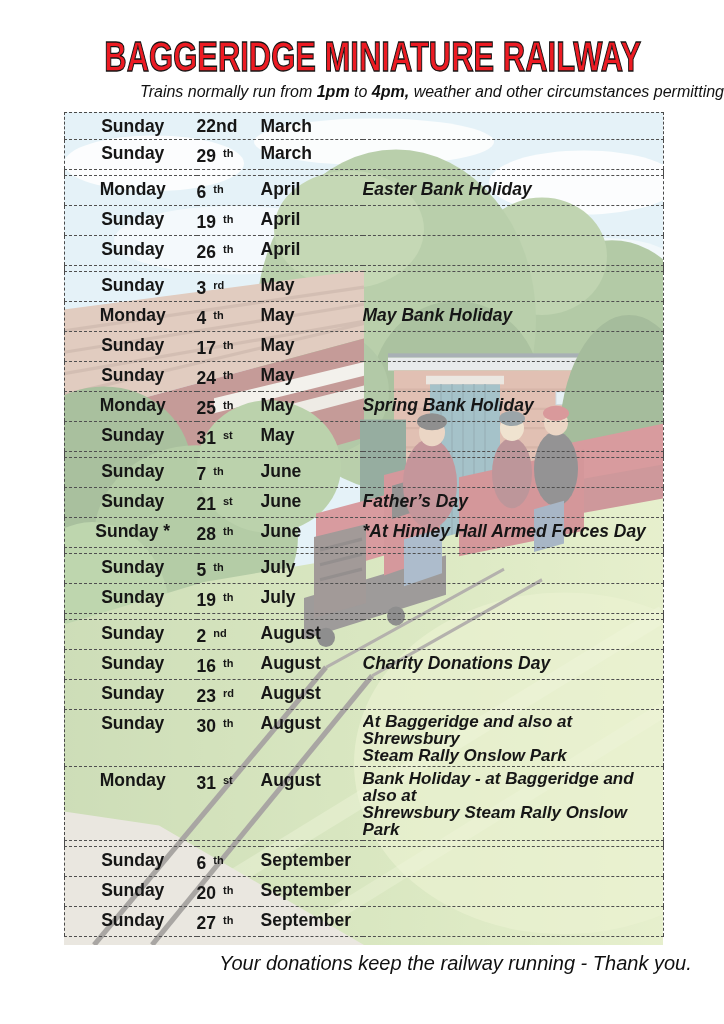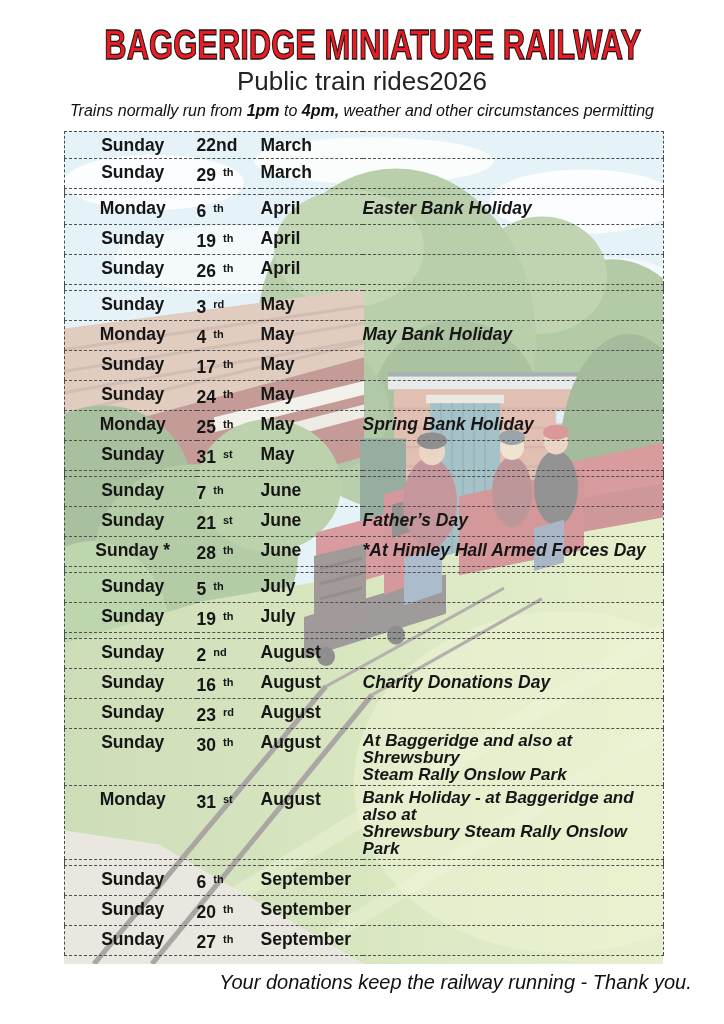--- a/index.html
+++ b/index.html
@@ -4,21 +4,21 @@
 <style>
   html,body{margin:0;padding:0;}
   body{
     width:724px;height:1024px;background:#ffffff;overflow:hidden;
     font-family:"Liberation Sans", sans-serif;color:#1b1b1b;
     -webkit-font-smoothing:antialiased;
   }
   .page{width:724px;height:1024px;position:relative;}
 
   
-  .header{text-align:center;padding-top:23px;}
+  .header{text-align:right;padding-top:35px;}
   .title{
     margin:0;display:inline-block;white-space:nowrap;
     font-size:43px;font-weight:bold;letter-spacing:0px;line-height:1.0;
     color:#ec1b23;-webkit-text-stroke:1.3px #141414;
     transform:scale(0.72,1);transform-origin:50% 50%;
   }
   .subtitle{font-size:26px;margin-top:1px;color:#242424;line-height:1.15;}
   .tagline{font-style:italic;font-size:16px;margin:5px 0 0;color:#111;}
   .tagline b{font-weight:bold;}
 
@@ -45,21 +45,20 @@
   .footer{width:599px;margin-left:64px;padding-left:92px;text-align:center;}
   .donate{font-style:italic;font-size:20px;margin:7px 0 2px;color:#101010;}
 </style>
 </head>
 <body>
 
 <div class="page">
 
   <header class="header">
     <h1 class="title" style="color: rgb(236, 27, 35);">BAGGERIDGE MINIATURE RAILWAY</h1>
-    <div class="subtitle">Public train rides2026</div>
     <p class="tagline"><span>Trains normally run from </span><b>1pm</b><span> to </span><b>4pm,</b><span> weather and other circumstances permitting</span></p>
   </header>
 
   <div class="table-wrap">
 
     <svg class="photo" viewBox="0 0 599 780" preserveAspectRatio="none" xmlns="http://www.w3.org/2000/svg" aria-hidden="true">
       <defs>
         <linearGradient id="gGrass" x1="0" y1="0" x2="1" y2="0">
           <stop offset="0" stop-color="#9dbd73"></stop>
           <stop offset="0.55" stop-color="#b7d286"></stop>

